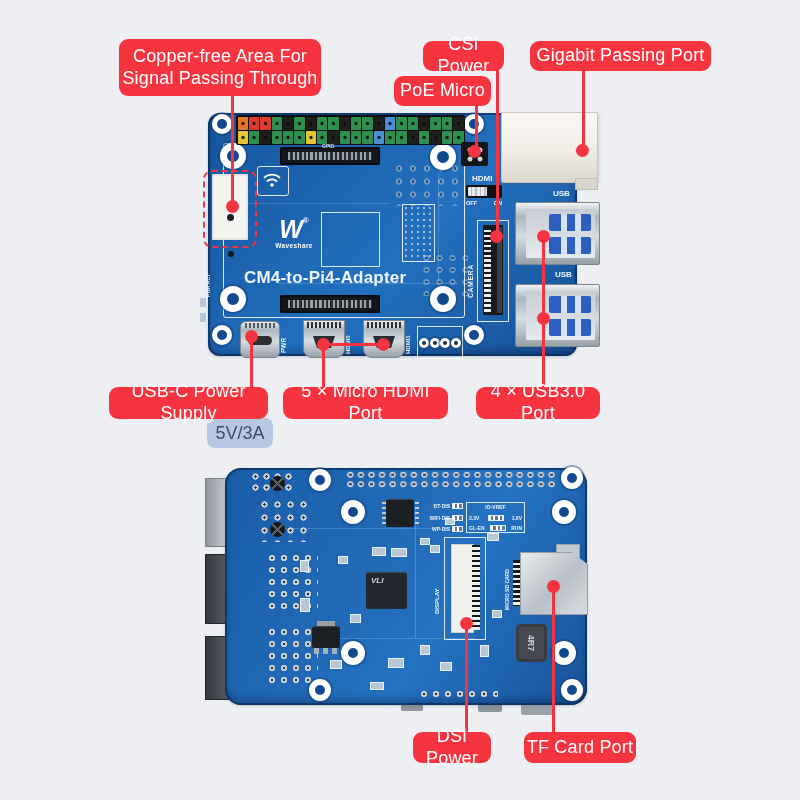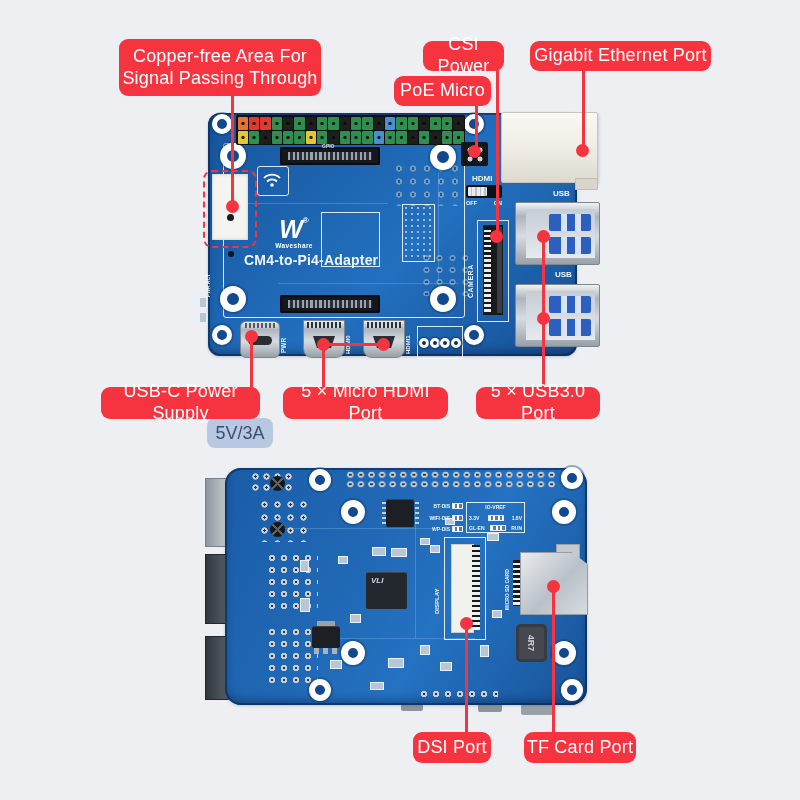--- a/index.html
+++ b/index.html
@@ -133,21 +133,21 @@
 <div class="outline" style="left:402px; top:204px; width:31px; height:56px;
             background-image:radial-gradient(rgba(255,255,255,.55) .8px, rgba(0,0,0,0) 1.2px);
             background-size:6px 6px;"></div>
 
 <div class="abs" style="left:266px; top:217px; width:56px; text-align:center; z-index:12; color:#fff;">
   <div style="font-size:25px; font-weight:700; font-style:italic; line-height:1;">
     <span>W</span><span style="font-size:8px; vertical-align:top; font-style:normal;">®</span>
   </div>
   <div style="font-size:6.5px; font-weight:700; letter-spacing:.4px;">Waveshare</div>
 </div>
-<div class="silk" style="left:244px; top:252px; font-size:14px; letter-spacing:.2px;">CM4-to-Pi4-Adapter</div>
+<div class="silk" style="left:244px; top:268px; font-size:17px; letter-spacing:.2px;">CM4-to-Pi4-Adapter</div>
 
 <div class="hole" style="left:212px;top:114px;width:10px;height:10px;border:5px solid #fff;"></div>
 <div class="hole" style="left:464px;top:114px;width:10px;height:10px;border:5px solid #fff;"></div>
 <div class="hole" style="left:212px;top:325px;width:10px;height:10px;border:5px solid #fff;"></div>
 <div class="hole" style="left:464px;top:325px;width:10px;height:10px;border:5px solid #fff;"></div>
 <div class="hole" style="left:220px;top:143px;width:12px;height:12px;border:7px solid #fff;"></div>
 <div class="hole" style="left:430px;top:144px;width:12px;height:12px;border:7px solid #fff;"></div>
 <div class="hole" style="left:220px;top:286px;width:12px;height:12px;border:7px solid #fff;"></div>
 <div class="hole" style="left:430px;top:286px;width:12px;height:12px;border:7px solid #fff;"></div>
 
@@ -381,19 +381,19 @@
 <div class="lv" style="left:465px; top:623px; height:110px;"></div>
 <div class="ldot" style="left:460px; top:617px;"></div>
 
 <div class="lv" style="left:552px; top:586px; height:147px;"></div>
 <div class="ldot" style="left:547px; top:580px;"></div>
 
 <div class="callout" style="left:119px; top:39px; width:202px; height:57px; font-size:18px;">Copper-free Area For
 Signal Passing Through</div>
 <div class="callout" style="left:423px; top:41px; width:81px; height:30px;">CSI Power</div>
 <div class="callout" style="left:394px; top:76px; width:97px; height:30px;">PoE Micro</div>
-<div class="callout" style="left:530px; top:41px; width:181px; height:30px;">Gigabit Ethernet Port</div>
-<div class="callout" style="left:101px; top:387px; width:159px; height:32px;">USB-C Power Supply</div>
+<div class="callout" style="left:530px; top:41px; width:181px; height:30px;">Gigabit Passing Port</div>
+<div class="callout" style="left:109px; top:387px; width:159px; height:32px;">USB-C Power Supply</div>
 <div class="badge" style="left:207px; top:418px; width:66px; height:30px;">5V/3A</div>
 <div class="callout" style="left:283px; top:387px; width:165px; height:32px;">5 × Micro HDMI Port</div>
-<div class="callout" style="left:476px; top:387px; width:124px; height:32px;">5 × USB3.0 Port</div>
-<div class="callout" style="left:413px; top:732px; width:78px; height:31px;">DSI Port</div>
+<div class="callout" style="left:476px; top:387px; width:124px; height:32px;">4 × USB3.0 Port</div>
+<div class="callout" style="left:413px; top:732px; width:78px; height:31px;">DSI Power</div>
 <div class="callout" style="left:524px; top:732px; width:112px; height:31px;">TF Card Port</div>
 
 </body></html>

